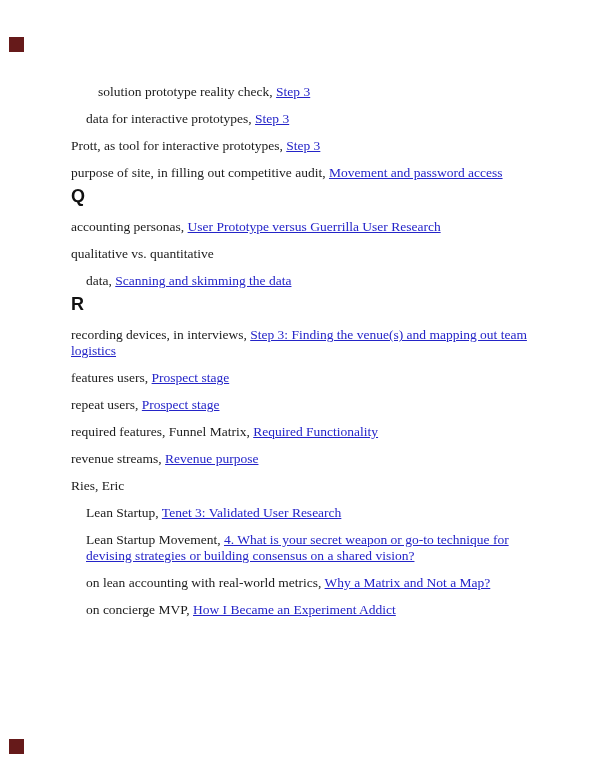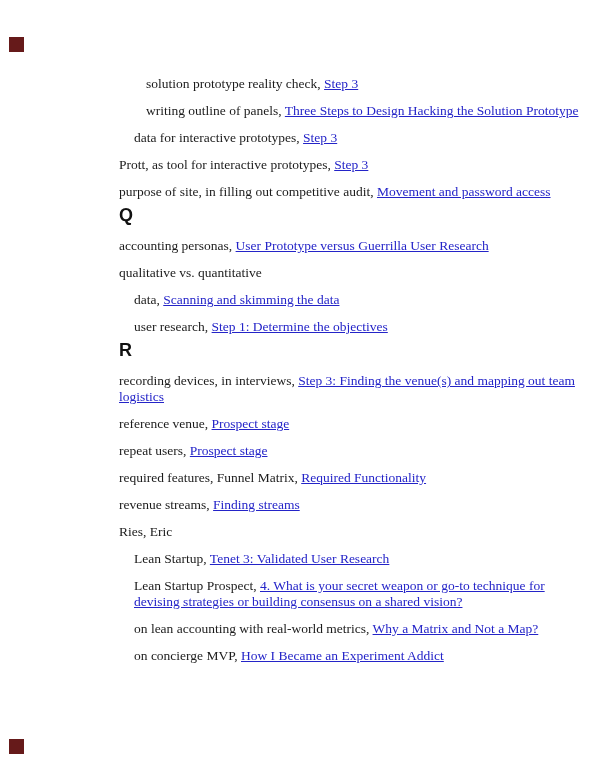--- a/index.html
+++ b/index.html
@@ -23,23 +23,22 @@
     position: absolute;
     width: 15px;
     height: 15px;
     background: var(--marker-color);
   }
   .marker-top { left: 9px; top: 37px; }
   .marker-bottom { left: 9px; top: 739px; }
   .content {
     position: absolute;
     left: 71px;
-    top: 76px;
+    top: 84px;
     width: 462px;
-    margin-left: 48px;
   }
   p.entry {
     margin: 0 0 11px 0;
     font-size: 13.5px;
     line-height: 16px;
     color: var(--text-color);
   }
   p.entry.indent-1 { padding-left: 15px; }
   p.entry.indent-2 { padding-left: 27px; }
   h2.section-heading {
@@ -56,35 +55,33 @@
     cursor: pointer;
   }
 </style>
 </head>
 <body>
 
 <div class="corner-marker marker-top"></div>
 
 <div class="content" id="index-content">
     <p class="entry indent-2"><span class="entry-text">solution prototype reality check, </span><a class="entry-link" href="#">Step 3</a></p>
-    <p class="entry indent-2"><span class="entry-text">writing outline of panels, </span><a class="entry-link" href="#">Three Steps to Design Hacking the Solution Prototype</a></p>
     <p class="entry indent-1"><span class="entry-text">data for interactive prototypes, </span><a class="entry-link" href="#">Step 3</a></p>
     <p class="entry indent-0"><span class="entry-text">Prott, as tool for interactive prototypes, </span><a class="entry-link" href="#">Step 3</a></p>
     <p class="entry indent-0"><span class="entry-text">purpose of site, in filling out competitive audit, </span><a class="entry-link" href="#">Movement and password access</a></p>
     <h2 class="section-heading">Q</h2>
     <p class="entry indent-0"><span class="entry-text">accounting personas, </span><a class="entry-link" href="#">User Prototype versus Guerrilla User Research</a></p>
     <p class="entry indent-0"><span class="entry-text">qualitative vs. quantitative</span></p>
     <p class="entry indent-1"><span class="entry-text">data, </span><a class="entry-link" href="#">Scanning and skimming the data</a></p>
-    <p class="entry indent-1"><span class="entry-text">user research, </span><a class="entry-link" href="#">Step 1: Determine the objectives</a></p>
     <h2 class="section-heading">R</h2>
     <p class="entry indent-0"><span class="entry-text">recording devices, in interviews, </span><a class="entry-link" href="#">Step 3: Finding the venue(s) and mapping out team logistics</a></p>
-    <p class="entry indent-0"><span class="entry-text">reference venue, </span><a class="entry-link" href="#">Prospect stage</a></p>
+    <p class="entry indent-0"><span class="entry-text">features users, </span><a class="entry-link" href="#">Prospect stage</a></p>
     <p class="entry indent-0"><span class="entry-text">repeat users, </span><a class="entry-link" href="#">Prospect stage</a></p>
     <p class="entry indent-0"><span class="entry-text">required features, Funnel Matrix, </span><a class="entry-link" href="#">Required Functionality</a></p>
-    <p class="entry indent-0"><span class="entry-text">revenue streams, </span><a class="entry-link" href="#">Finding streams</a></p>
+    <p class="entry indent-0"><span class="entry-text">revenue streams, </span><a class="entry-link" href="#">Revenue purpose</a></p>
     <p class="entry indent-0"><span class="entry-text">Ries, Eric</span></p>
     <p class="entry indent-1"><span class="entry-text">Lean Startup, </span><a class="entry-link" href="#">Tenet 3: Validated User Research</a></p>
-    <p class="entry indent-1"><span class="entry-text">Lean Startup Prospect, </span><a class="entry-link" href="#">4. What is your secret weapon or go-to technique for devising strategies or building consensus on a shared vision?</a></p>
+    <p class="entry indent-1"><span class="entry-text">Lean Startup Movement, </span><a class="entry-link" href="#">4. What is your secret weapon or go-to technique for devising strategies or building consensus on a shared vision?</a></p>
     <p class="entry indent-1"><span class="entry-text">on lean accounting with real-world metrics, </span><a class="entry-link" href="#">Why a Matrix and Not a Map?</a></p>
     <p class="entry indent-1"><span class="entry-text">on concierge MVP, </span><a class="entry-link" href="#">How I Became an Experiment Addict</a></p>
   </div>
 
 <div class="corner-marker marker-bottom"></div>
 
 </body></html>

